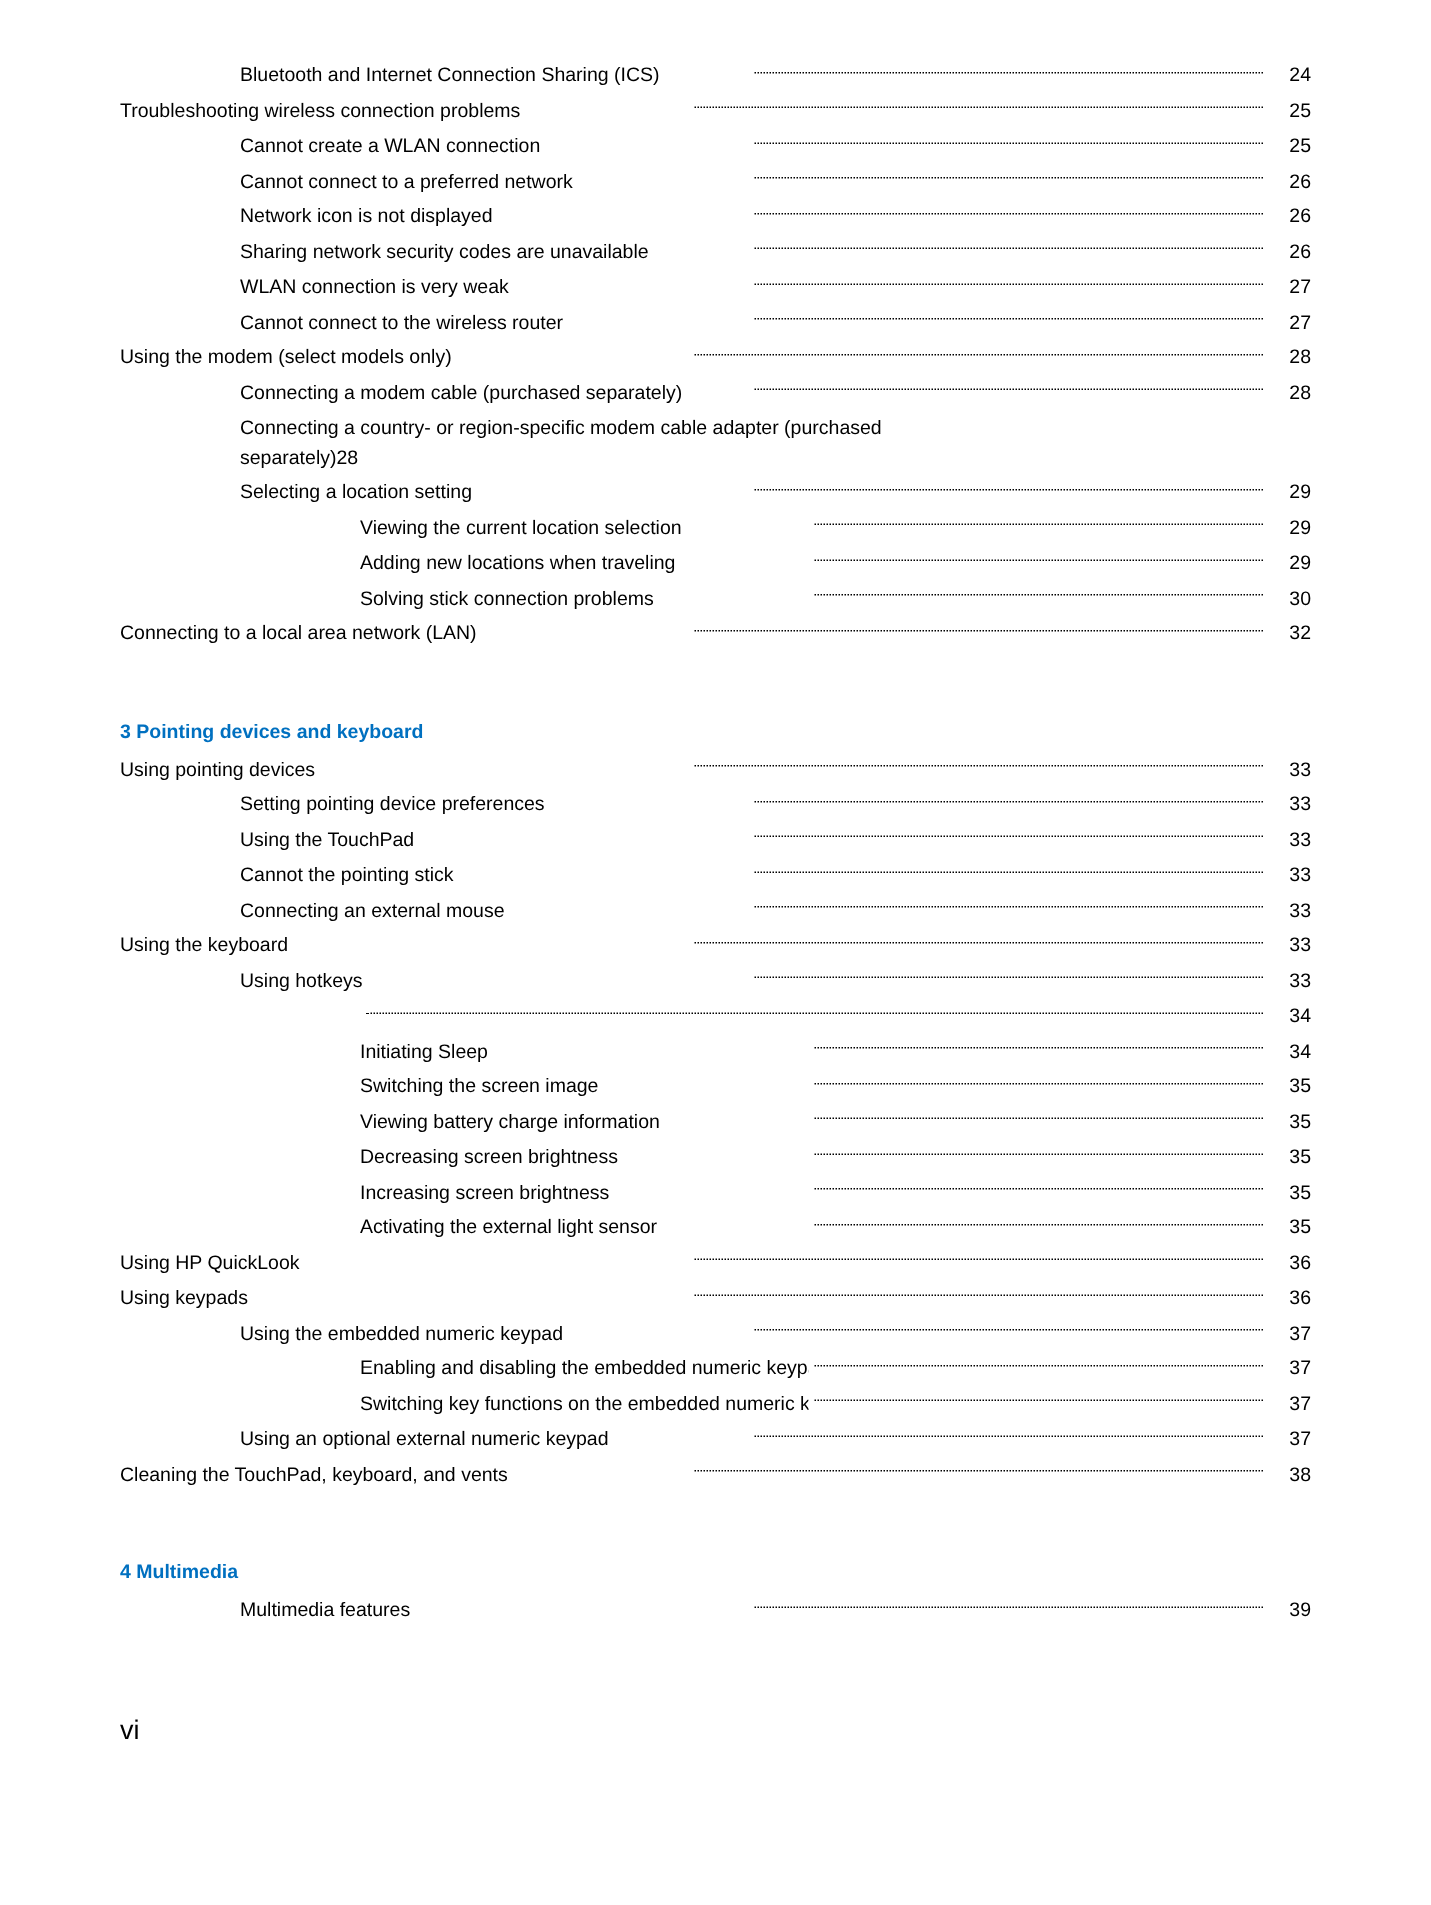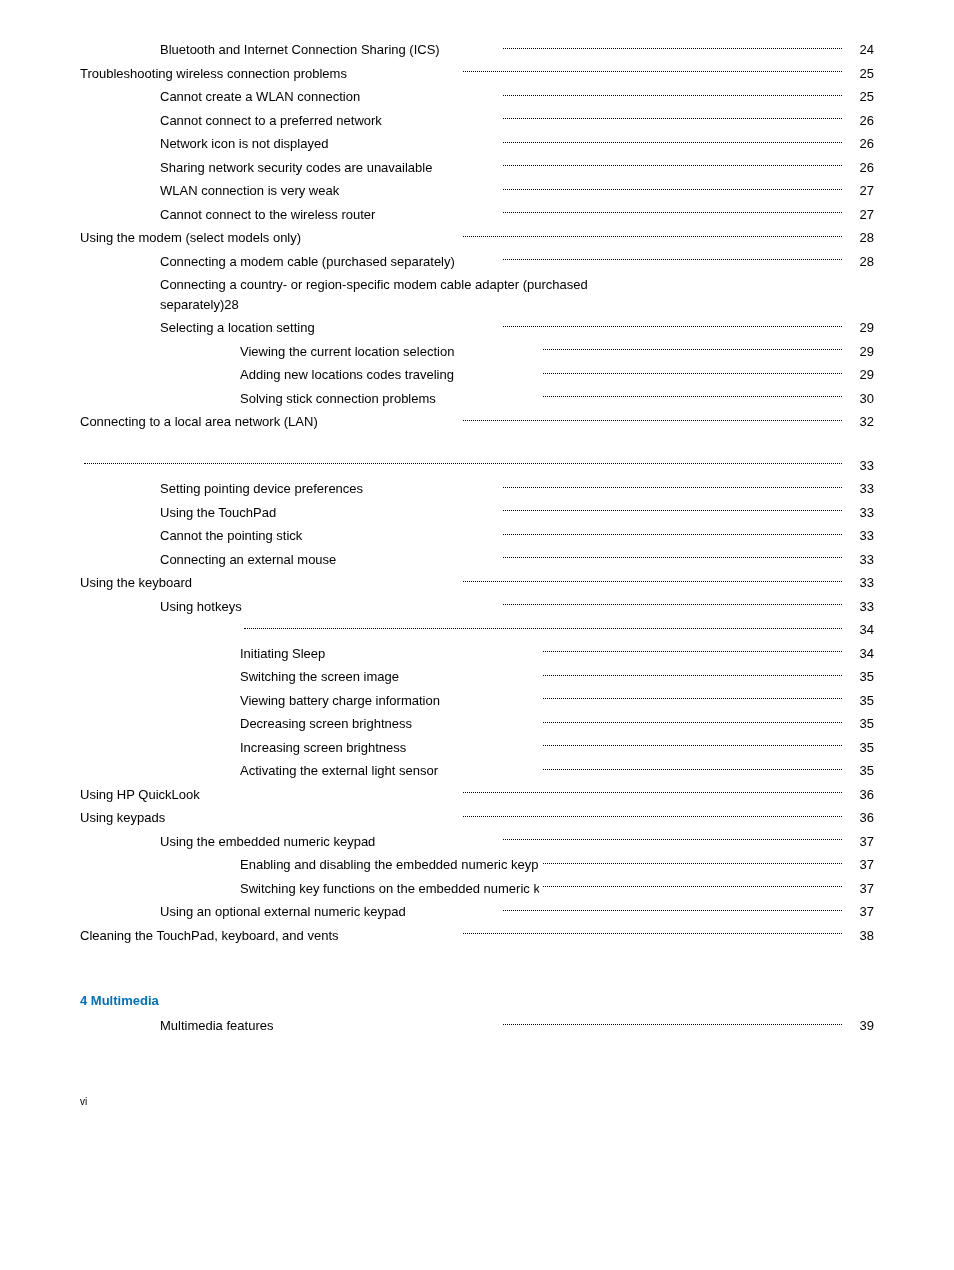--- a/index.html
+++ b/index.html
@@ -62,21 +62,21 @@
     }
 
     .section-spacer {
       height: 20px;
     }
 
     .page-footer {
       margin-top: 60px;
       text-align: left;
       color: #000;
-      font-size: 10px;
+      font-size: 18px;
     }
   </style>
 </head>
 <body>
 
 <div class="toc-container">
 
   <div>
 
     <div class="toc-entry indent-1">
@@ -156,45 +156,49 @@
       <span class="page-num">29</span>
     </div>
 
     <div class="toc-entry indent-2">
       <span class="entry-text">Viewing the current location selection</span>
       <span class="dots"></span>
       <span class="page-num">29</span>
     </div>
 
     <div class="toc-entry indent-2">
-      <span class="entry-text">Adding new locations codes traveling</span>
+      <span class="entry-text">Adding new locations when traveling</span>
       <span class="dots"></span>
       <span class="page-num">29</span>
     </div>
 
     <div class="toc-entry indent-2">
       <span class="entry-text">Solving stick connection problems</span>
       <span class="dots"></span>
       <span class="page-num">30</span>
     </div>
 
     <div class="toc-entry indent-0">
       <span class="entry-text">Connecting to a local area network (LAN)</span>
       <span class="dots"></span>
       <span class="page-num">32</span>
     </div>
 
   </div>
 
   <div class="section-spacer"></div>
 
+  <div class="section-heading">
+    <span>3  </span><span>Pointing devices and keyboard</span>
+  </div>
 
   <div>
 
     <div class="toc-entry indent-0">
+      <span class="entry-text">Using pointing devices</span>
       <span class="dots"></span>
       <span class="page-num">33</span>
     </div>
 
     <div class="toc-entry indent-1">
       <span class="entry-text">Setting pointing device preferences</span>
       <span class="dots"></span>
       <span class="page-num">33</span>
     </div>
 

